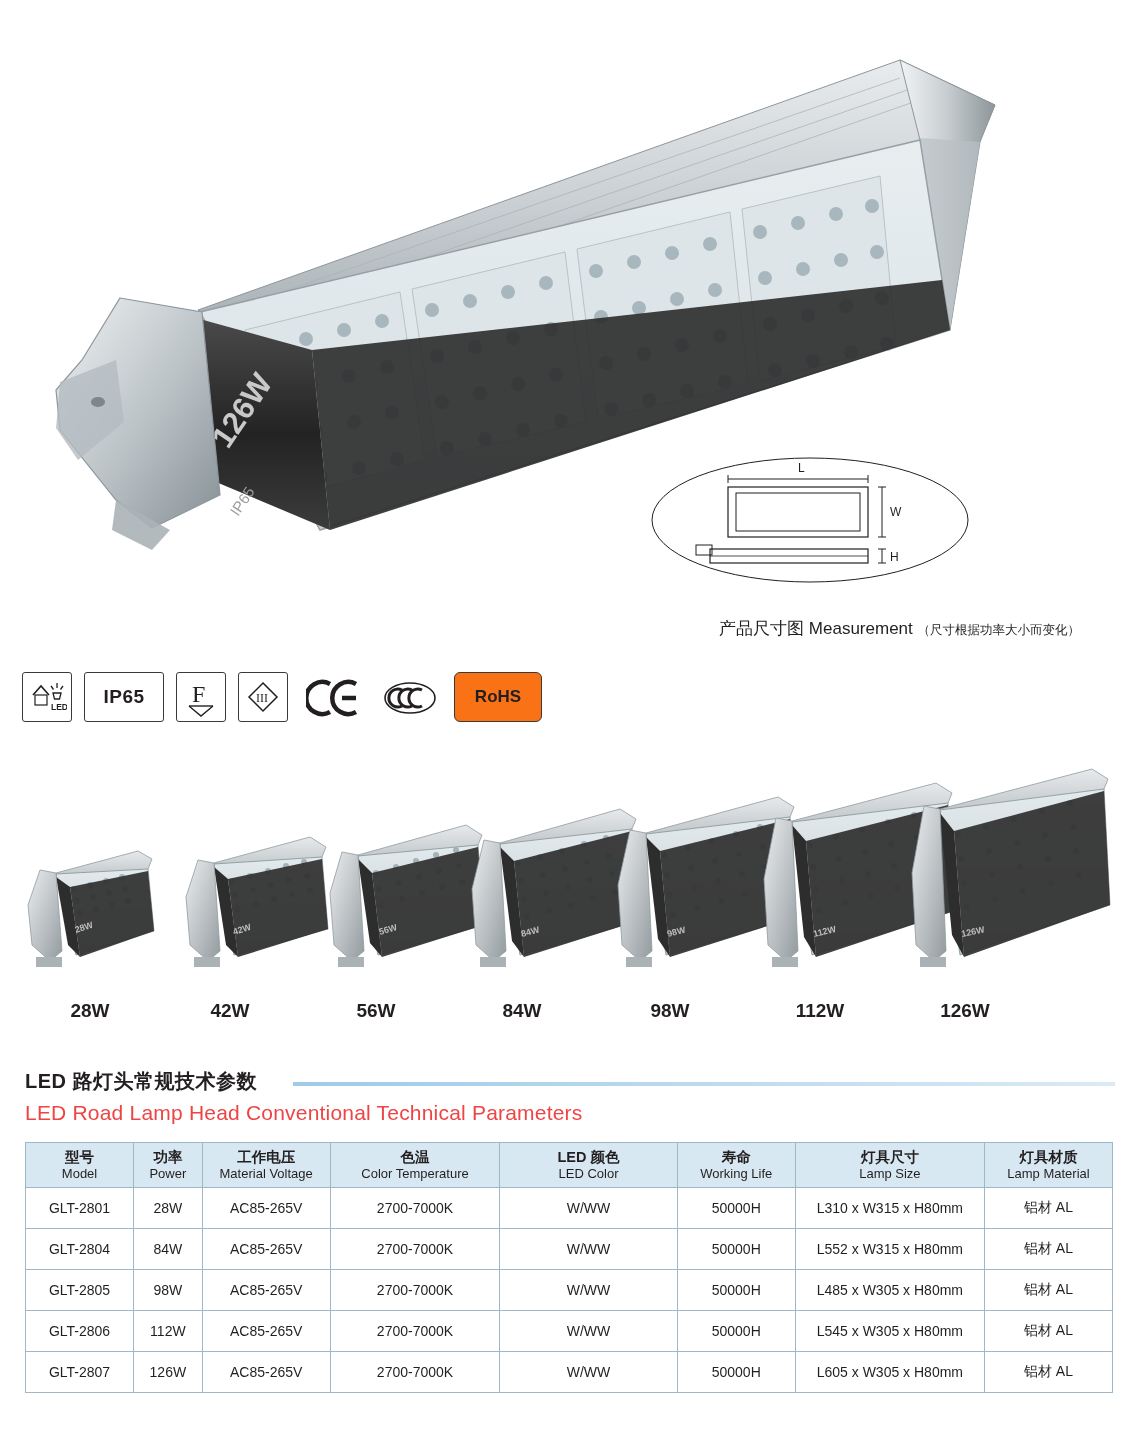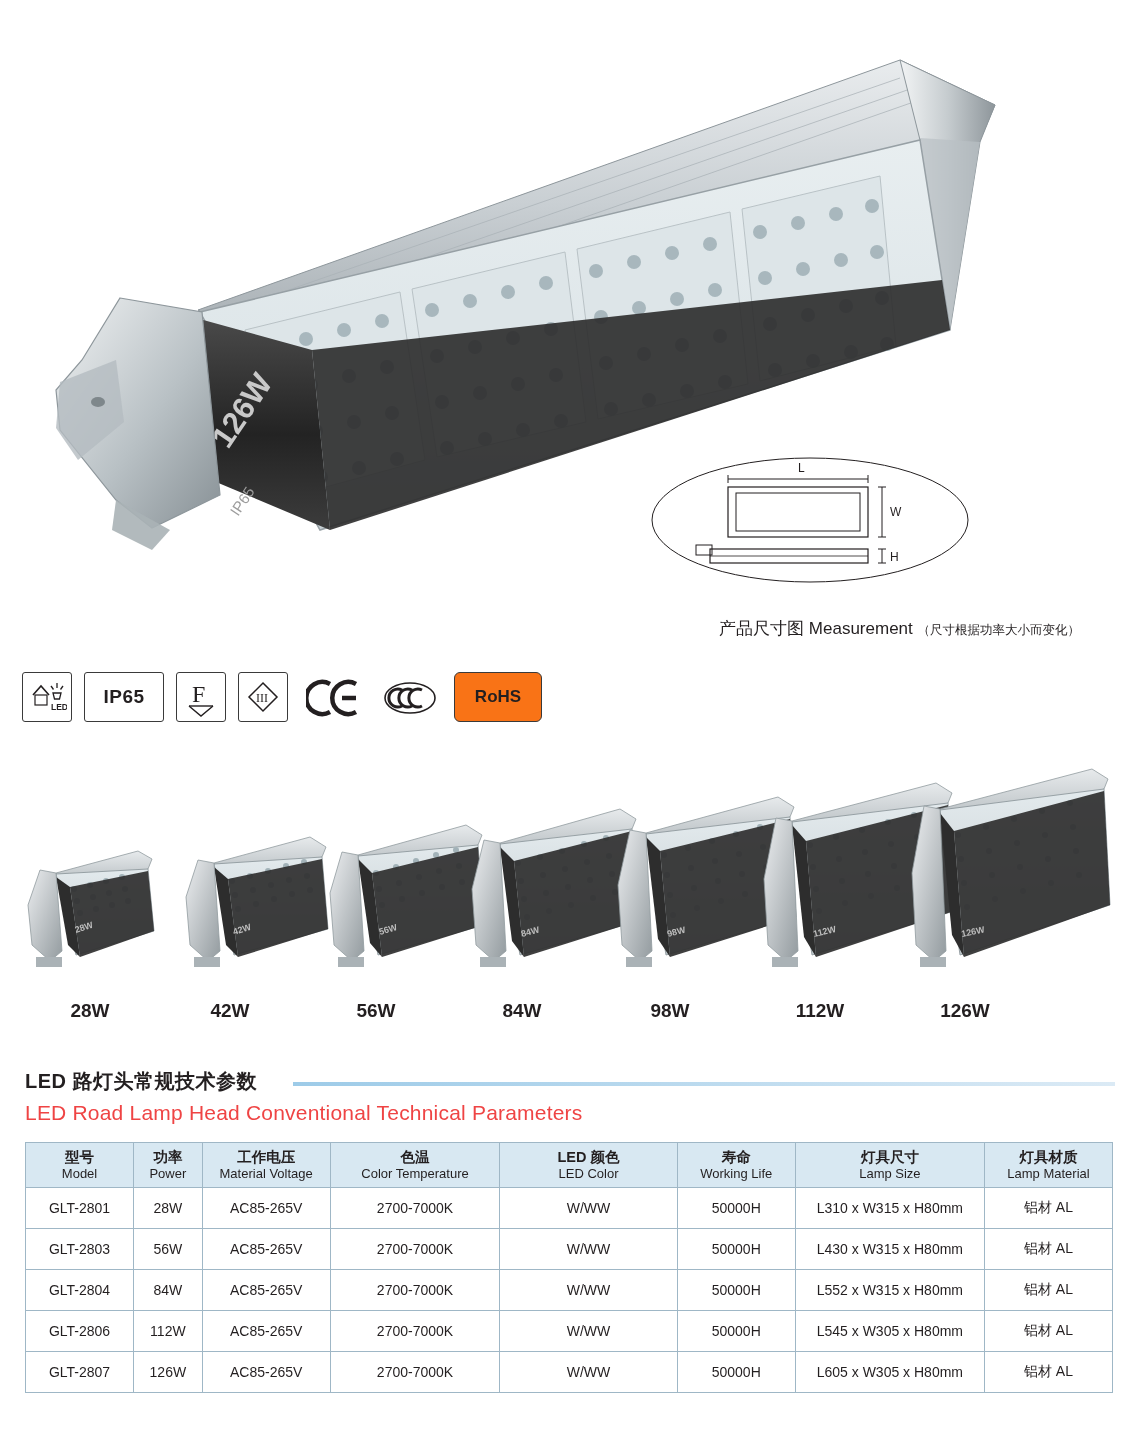--- a/index.html
+++ b/index.html
@@ -612,37 +612,37 @@
         <td>GLT-2801</td>
         <td>28W</td>
         <td>AC85-265V</td>
         <td>2700-7000K</td>
         <td>W/WW</td>
         <td>50000H</td>
         <td>L310 x W315 x H80mm</td>
         <td>铝材 AL</td>
       </tr>
       <tr>
-        <td>GLT-2803</td>
-        <td>56W</td>
-        <td>AC85-265V</td>
-        <td>2700-7000K</td>
-        <td>W/WW</td>
-        <td>50000H</td>
-        <td>L430 x W315 x H80mm</td>
-        <td>铝材 AL</td>
-      </tr>
-      <tr>
         <td>GLT-2804</td>
         <td>84W</td>
         <td>AC85-265V</td>
         <td>2700-7000K</td>
         <td>W/WW</td>
         <td>50000H</td>
         <td>L552 x W315 x H80mm</td>
+        <td>铝材 AL</td>
+      </tr>
+      <tr>
+        <td>GLT-2805</td>
+        <td>98W</td>
+        <td>AC85-265V</td>
+        <td>2700-7000K</td>
+        <td>W/WW</td>
+        <td>50000H</td>
+        <td>L485 x W305 x H80mm</td>
         <td>铝材 AL</td>
       </tr>
       <tr>
         <td>GLT-2806</td>
         <td>112W</td>
         <td>AC85-265V</td>
         <td>2700-7000K</td>
         <td>W/WW</td>
         <td>50000H</td>
         <td>L545 x W305 x H80mm</td>

